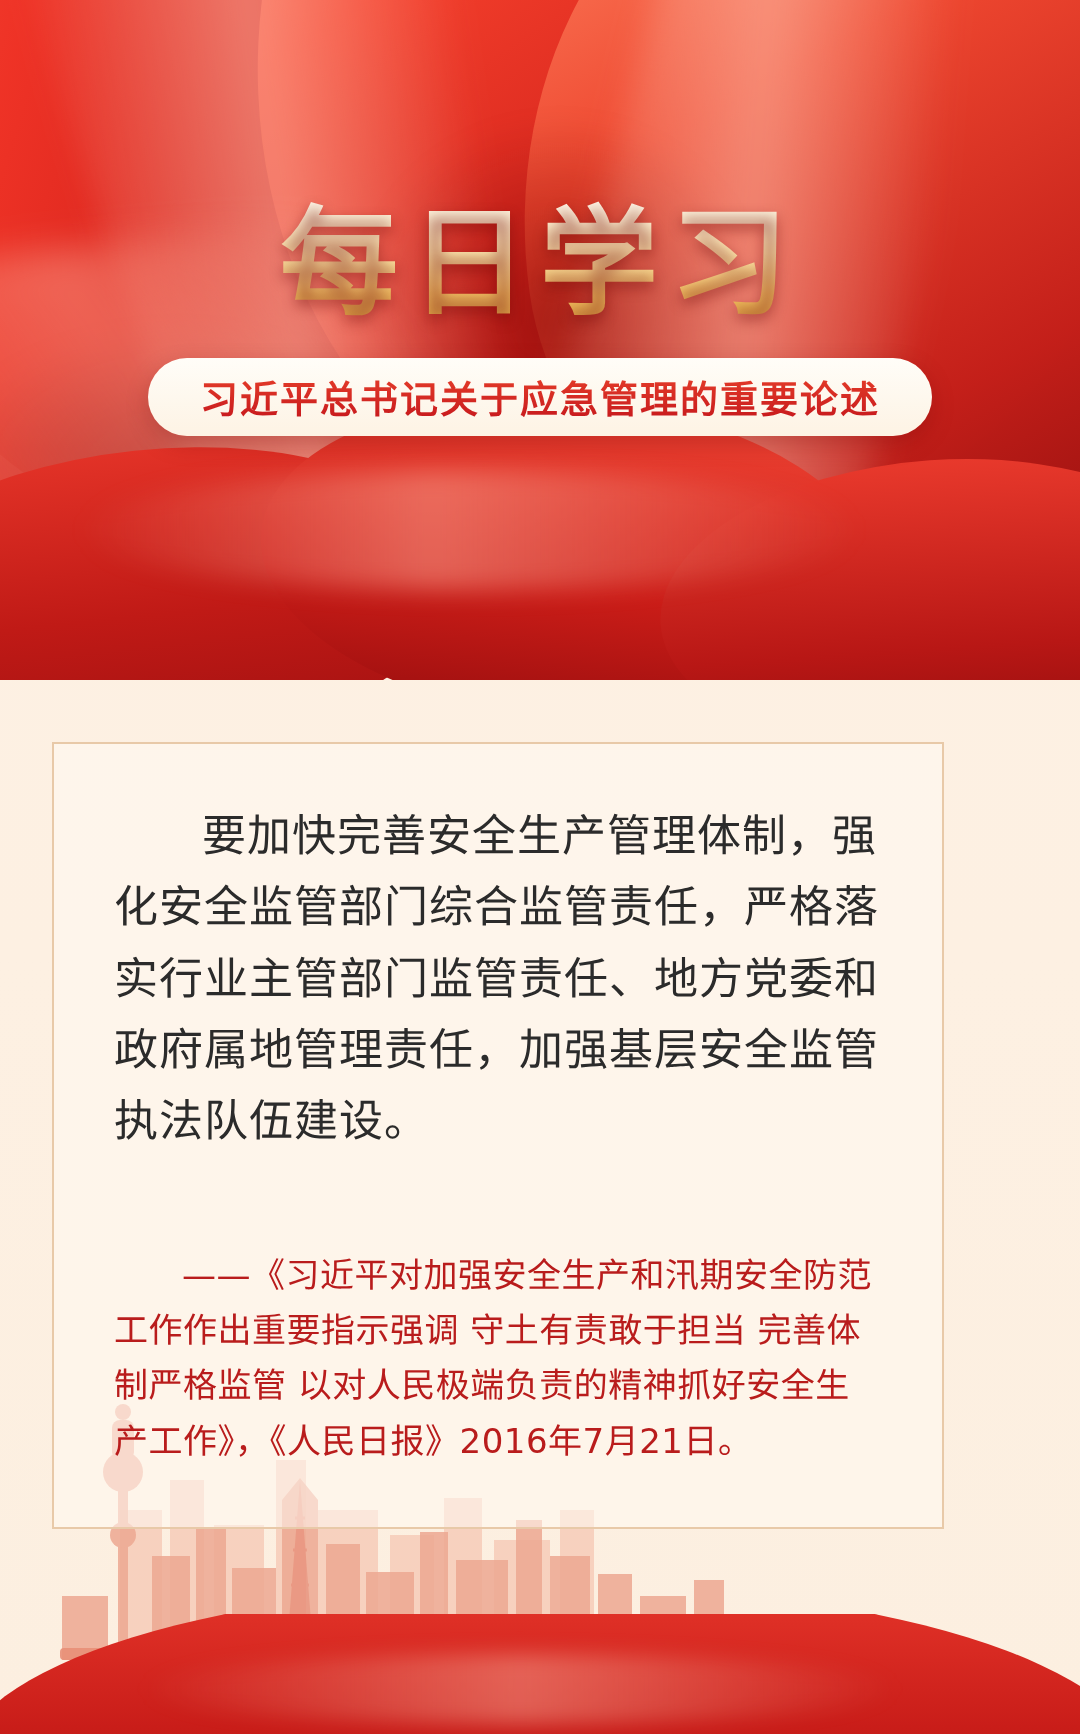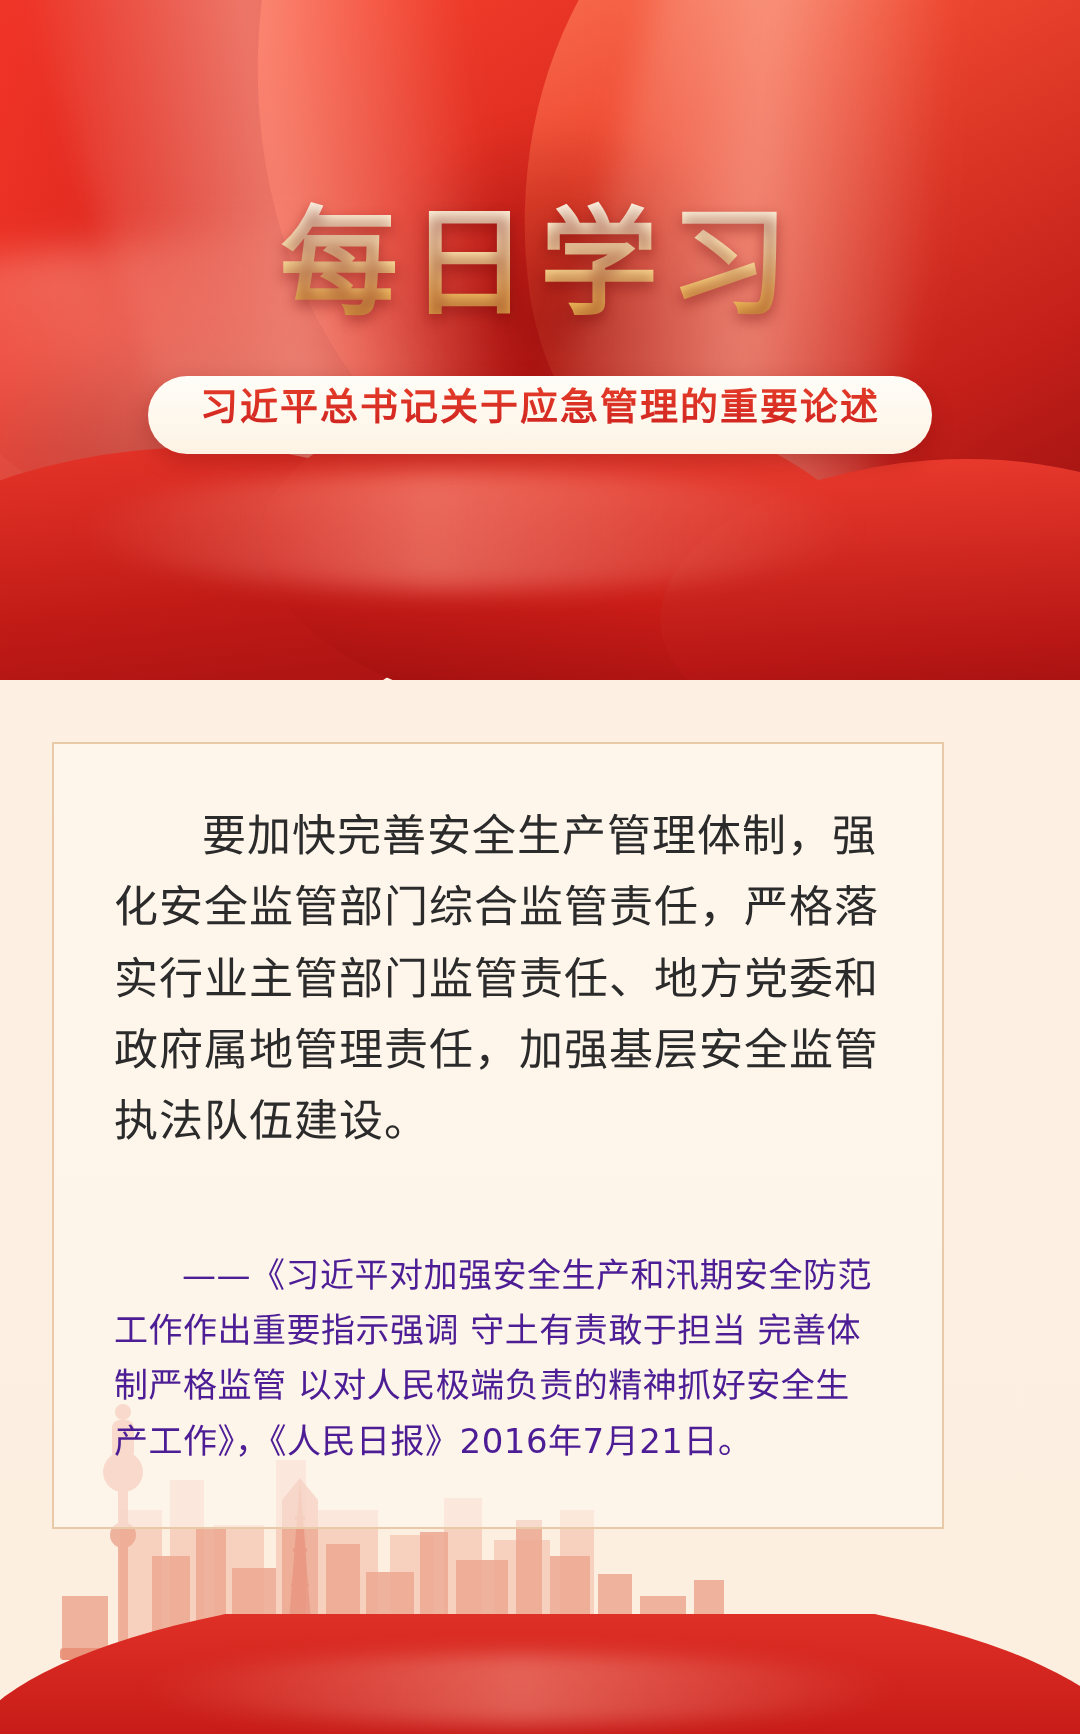--- a/index.html
+++ b/index.html
@@ -183,22 +183,23 @@
     background: linear-gradient(180deg, #fffaf0 0%, #ffe9ae 42%, #f2c063 72%, #e0a63f 100%);
     -webkit-background-clip: text;
     background-clip: text;
     color: transparent;
     text-shadow: 0 6px 14px rgba(110,8,8,.45);
     padding: 0 10px;
   }
 
   .subtitle-pill {
     display: inline-flex;
+    align-items: center;
     justify-content: center;
-    margin-top: 44px;
+    margin-top: 26px;
     height: 78px;
     padding: 0 52px;
     background: linear-gradient(180deg, #fffdf8 0%, #fdf3e4 100%);
     border-radius: 42px;
     box-shadow: 0 8px 22px rgba(120,10,10,.3);
   }
   .subtitle-text {
     font-family: "DejaVu Sans", "Liberation Sans", sans-serif;
     font-size: 38px;
     font-weight: bold;
@@ -229,21 +230,21 @@
     line-height: 1.62;
     color: #2b2b2b;
     text-indent: 2em;
     letter-spacing: 1px;
     margin: 0;
   }
   .quote-source {
     font-family: "DejaVu Sans", "Liberation Sans", sans-serif;
     font-size: 34px;
     line-height: 1.62;
-    color: #4c1d95;
+    color: #b91c1c;
     text-indent: 2em;
     letter-spacing: .5px;
     margin: 92px 0 0 0;
   }
 
   
   .skyline {
     position: absolute;
     left: 0;
     bottom: 74px;

